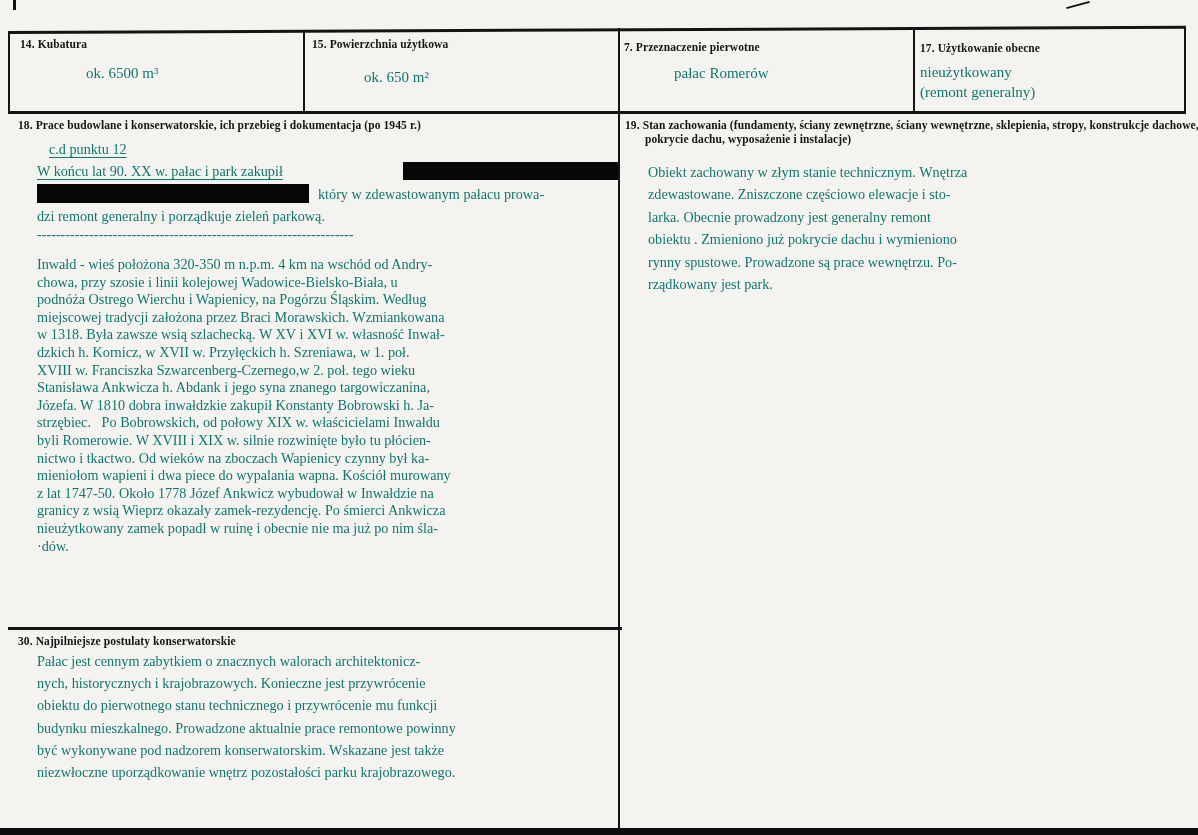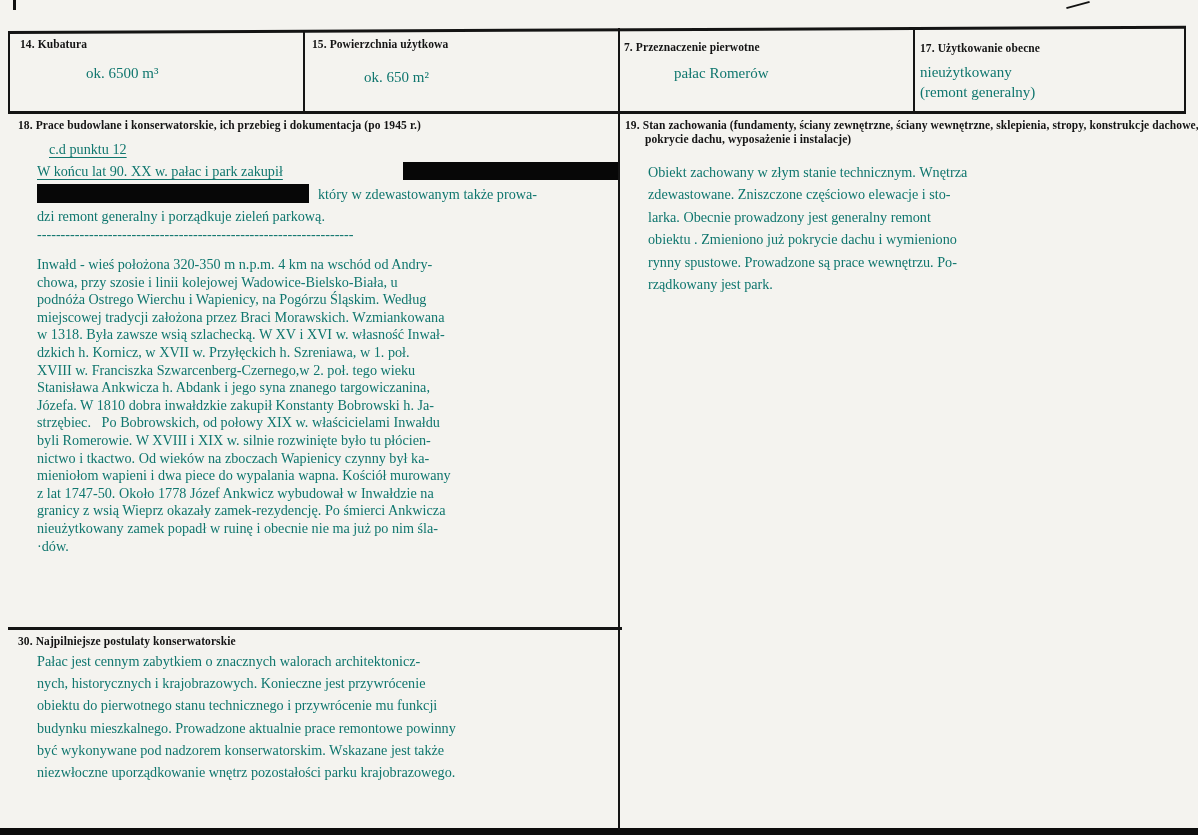--- a/index.html
+++ b/index.html
@@ -78,21 +78,21 @@
   </div>
 
   <div>
     <div class="flabel" style="left:18px;top:119px;">18. Prace budowlane i konserwatorskie, ich przebieg i dokumentacja (po 1945 r.)</div>
     <div class="mono u" style="left:37px;top:141px;margin-left:12px;">c.d punktu 12</div>
 
     <div class="mono u" style="left:37px;top:163px;">W końcu lat 90. XX w. pałac i park zakupił</div>
     <div class="redact" style="left:403px;top:162px;width:215px;height:18px;"></div>
 
     <div class="redact" style="left:37px;top:184px;width:272px;height:19px;"></div>
-    <div class="mono" style="left:318px;top:186px;">który w zdewastowanym także prowa-</div>
+    <div class="mono" style="left:318px;top:186px;">który w zdewastowanym pałacu prowa-</div>
 
     <div class="mono" style="left:37px;top:208px;">dzi remont generalny i porządkuje zieleń parkową.</div>
 
     <div class="mono" style="left:37px;top:226px;">-------------------------------------------------------------------</div>
 
     <div class="mono" style="left:37px;top:256px;">Inwałd - wieś położona 320-350 m n.p.m. 4 km na wschód od Andry-
 chowa, przy szosie i linii kolejowej Wadowice-Bielsko-Biała, u
 podnóża Ostrego Wierchu i Wapienicy, na Pogórzu Śląskim. Według
 miejscowej tradycji założona przez Braci Morawskich. Wzmiankowana
 w 1318. Była zawsze wsią szlachecką. W XV i XVI w. własność Inwał-

